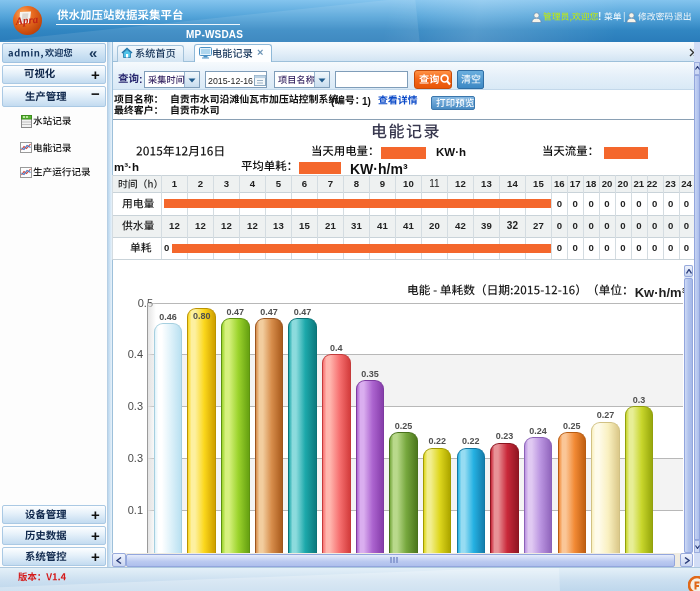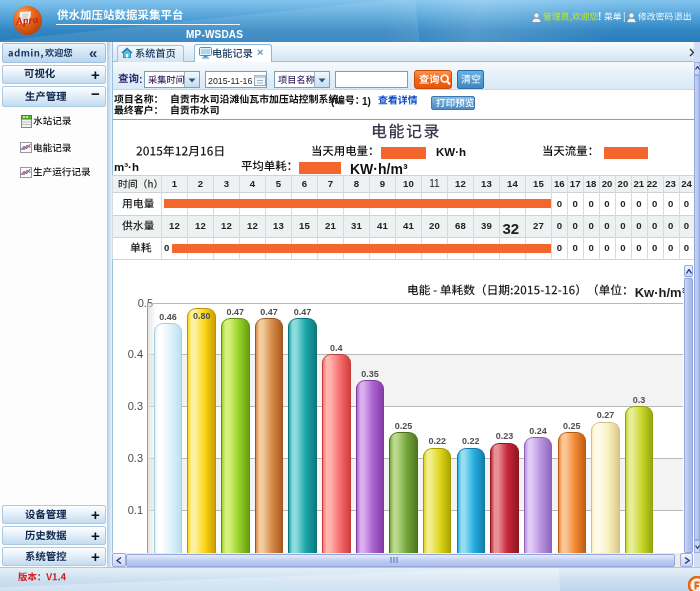--- a/index.html
+++ b/index.html
@@ -152,21 +152,21 @@
 <div class="abs" style="left:139px;top:73px;font-size:10.5px;font-weight:bold;color:#26256e">:</div>
 <div class="abs" style="left:144px;top:71px;width:56px;height:17px;background:#fff;border:1px solid #7f9db9"></div>
 <div class="abs" style="left:184px;top:72px;width:15px;height:15px;background:linear-gradient(180deg,#f2f8fc,#c8ddef);border-left:1px solid #9ab8d0"></div>
 <svg class="abs" style="left:188px;top:78px" width="8" height="5">
     <path d="M0.5 0.5 L4 4.5 L7.5 0.5 Z" fill="#1f5a8c"></path>
   </svg>
 <svg style="position:absolute;left:147.5px;top:74.5px;overflow:visible" width="37" height="11">
     <path transform="translate(0,8.1)" d="M7.3 -6.4C7 -5.6 6.4 -4.7 6 -4.1L6.7 -3.8C7.1 -4.3 7.7 -5.2 8.2 -6ZM1.3 -5.6C1.6 -5.1 2 -4.4 2.1 -3.9L2.9 -4.3C2.8 -4.7 2.4 -5.4 2 -5.9ZM3.7 -6C4 -5.5 4.2 -4.8 4.3 -4.3L5.1 -4.6C5.1 -5.1 4.8 -5.7 4.5 -6.2ZM7.6 -7.7C5.9 -7.4 3.1 -7.2 0.8 -7.1C0.8 -6.9 1 -6.5 1 -6.3C3.4 -6.3 6.2 -6.6 8.3 -6.9ZM0.5 -3.5V-2.6H3.5C2.7 -1.7 1.4 -0.8 0.3 -0.3C0.5 -0.1 0.8 0.2 0.9 0.5C2.1 -0.1 3.2 -1 4.1 -2.1V0.8H5V-2.1C5.9 -1.1 7.1 -0.1 8.3 0.4C8.4 0.2 8.7 -0.2 8.9 -0.3C7.8 -0.8 6.5 -1.7 5.7 -2.6H8.7V-3.5H5V-4.3H4.1V-3.5Z M13.3 -2.6V-2.1H9.7V-1.4H12.6C11.7 -0.8 10.5 -0.3 9.4 -0C9.6 0.1 9.8 0.5 10 0.7C11.1 0.4 12.4 -0.3 13.3 -1V0.8H14.2V-1.1C15.1 -0.3 16.4 0.3 17.6 0.6C17.7 0.4 17.9 0.1 18.1 -0.1C17.1 -0.3 15.9 -0.8 15 -1.4H17.9V-2.1H14.2V-2.6ZM13.7 -5V-4.5H11.6V-5ZM13.5 -7.6C13.6 -7.4 13.7 -7.1 13.8 -6.8H12C12.2 -7.1 12.4 -7.4 12.5 -7.6L11.6 -7.8C11.2 -7 10.5 -6 9.4 -5.2C9.6 -5.1 9.9 -4.8 10.1 -4.7C10.3 -4.9 10.5 -5.1 10.7 -5.3V-2.5H11.6V-2.7H17.7V-3.4H14.5V-3.9H17V-4.5H14.5V-5H17V-5.6H14.5V-6.1H17.4V-6.8H14.8C14.6 -7.1 14.5 -7.5 14.3 -7.8ZM13.7 -5.6H11.6V-6.1H13.7ZM13.7 -3.9V-3.4H11.6V-3.9Z M22.7 -4.1C23.2 -3.4 23.8 -2.4 24.1 -1.9L24.8 -2.3C24.5 -2.9 23.9 -3.8 23.4 -4.4ZM21.3 -3.6V-1.7H19.9V-3.6ZM21.3 -4.4H19.9V-6.2H21.3ZM19.1 -7V-0.2H19.9V-0.9H22.1V-7ZM25.4 -7.7V-6H22.5V-5.1H25.4V-0.5C25.4 -0.3 25.3 -0.2 25.1 -0.2C24.9 -0.2 24.2 -0.2 23.5 -0.2C23.7 0 23.8 0.4 23.8 0.7C24.8 0.7 25.4 0.6 25.7 0.5C26.1 0.4 26.2 0.1 26.2 -0.5V-5.1H27.3V-6H26.2V-7.7Z M28.4 -5.6V0.8H29.3V-5.6ZM28.5 -7.3C28.9 -6.8 29.4 -6.2 29.6 -5.9L30.3 -6.3C30.1 -6.7 29.6 -7.3 29.2 -7.7ZM31.2 -2.7H33.2V-1.6H31.2ZM31.2 -4.4H33.2V-3.4H31.2ZM30.4 -5.2V-0.9H34V-5.2ZM30.8 -7.3V-6.5H35.2V-0.2C35.2 -0.1 35.2 -0.1 35 -0.1C34.9 -0.1 34.6 -0 34.2 -0.1C34.3 0.1 34.4 0.5 34.5 0.7C35.1 0.7 35.5 0.7 35.8 0.6C36 0.4 36.1 0.2 36.1 -0.2V-7.3Z" fill="#3b2a66"></path>
   </svg>
 <div class="abs" style="left:205px;top:71px;width:62px;height:17px;background:#fff;border:1px solid #7f9db9"></div>
-<div class="abs" style="left:208px;top:75.5px;font-size:8.8px;color:#222">2015-11-16</div>
+<div class="abs" style="left:208px;top:75.5px;font-size:8.8px;color:#222">2015-12-16</div>
 <svg class="abs" style="left:254px;top:74px" width="12" height="12">
 <rect x="0.5" y="1.5" width="11" height="10" fill="#f4f8fa" stroke="#8aa8c0" stroke-width="1"></rect>
 <rect x="0.5" y="1.5" width="11" height="2.6" fill="#bcd2e4"></rect>
 <line x1="3" y1="6.5" x2="9" y2="6.5" stroke="#9ab2c6"></line>
     <line x1="3" y1="9" x2="9" y2="9" stroke="#9ab2c6"></line>
 </svg>
 <div class="abs" style="left:274px;top:71px;width:56px;height:17px;background:#fff;border:1px solid #7f9db9"></div>
 <div class="abs" style="left:314px;top:72px;width:15px;height:15px;background:linear-gradient(180deg,#f2f8fc,#c8ddef);border-left:1px solid #9ab8d0"></div>
 <svg class="abs" style="left:318px;top:78px" width="8" height="5">
     <path d="M0.5 0.5 L4 4.5 L7.5 0.5 Z" fill="#1f5a8c"></path>
@@ -319,23 +319,23 @@
 <div class="abs" style="left:190.4px;top:219.5px;width:20px;text-align:center;font-size:9.6px;font-weight:bold;color:#222">12</div>
 <div class="abs" style="left:216.4px;top:219.5px;width:20px;text-align:center;font-size:9.6px;font-weight:bold;color:#222">12</div>
 <div class="abs" style="left:242.4px;top:219.5px;width:20px;text-align:center;font-size:9.6px;font-weight:bold;color:#222">12</div>
 <div class="abs" style="left:268.4px;top:219.5px;width:20px;text-align:center;font-size:9.6px;font-weight:bold;color:#222">13</div>
 <div class="abs" style="left:294.4px;top:219.5px;width:20px;text-align:center;font-size:9.6px;font-weight:bold;color:#222">15</div>
 <div class="abs" style="left:320.4px;top:219.5px;width:20px;text-align:center;font-size:9.6px;font-weight:bold;color:#222">21</div>
 <div class="abs" style="left:346.4px;top:219.5px;width:20px;text-align:center;font-size:9.6px;font-weight:bold;color:#222">31</div>
 <div class="abs" style="left:372.4px;top:219.5px;width:20px;text-align:center;font-size:9.6px;font-weight:bold;color:#222">41</div>
 <div class="abs" style="left:398.4px;top:219.5px;width:20px;text-align:center;font-size:9.6px;font-weight:bold;color:#222">41</div>
 <div class="abs" style="left:424.4px;top:219.5px;width:20px;text-align:center;font-size:9.6px;font-weight:bold;color:#222">20</div>
-<div class="abs" style="left:450.4px;top:219.5px;width:20px;text-align:center;font-size:9.6px;font-weight:bold;color:#222">68</div>
+<div class="abs" style="left:450.4px;top:219.5px;width:20px;text-align:center;font-size:9.6px;font-weight:bold;color:#222">42</div>
 <div class="abs" style="left:476.4px;top:219.5px;width:20px;text-align:center;font-size:9.6px;font-weight:bold;color:#222">39</div>
-<div class="abs" style="left:502.4px;top:219.5px;width:20px;text-align:left;font-size:15px;font-weight:bold;color:#222">32</div>
+<div class="abs" style="left:502.4px;top:219.5px;width:20px;text-align:center;font-size:10px;font-weight:bold;color:#222">32</div>
 <div class="abs" style="left:528.4px;top:219.5px;width:20px;text-align:center;font-size:9.6px;font-weight:bold;color:#222">27</div>
 <div class="abs" style="left:549.3px;top:219.5px;width:20px;text-align:center;font-size:9.6px;font-weight:bold;color:#222">0</div>
 <div class="abs" style="left:565.2px;top:219.5px;width:20px;text-align:center;font-size:9.6px;font-weight:bold;color:#222">0</div>
 <div class="abs" style="left:581.1px;top:219.5px;width:20px;text-align:center;font-size:9.6px;font-weight:bold;color:#222">0</div>
 <div class="abs" style="left:597.0px;top:219.5px;width:20px;text-align:center;font-size:9.6px;font-weight:bold;color:#222">0</div>
 <div class="abs" style="left:612.9px;top:219.5px;width:20px;text-align:center;font-size:9.6px;font-weight:bold;color:#222">0</div>
 <div class="abs" style="left:628.8px;top:219.5px;width:20px;text-align:center;font-size:9.6px;font-weight:bold;color:#222">0</div>
 <div class="abs" style="left:644.7px;top:219.5px;width:20px;text-align:center;font-size:9.6px;font-weight:bold;color:#222">0</div>
 <div class="abs" style="left:660.6px;top:219.5px;width:20px;text-align:center;font-size:9.6px;font-weight:bold;color:#222">0</div>
 <div class="abs" style="left:676.5px;top:219.5px;width:20px;text-align:center;font-size:9.6px;font-weight:bold;color:#222">0</div>

